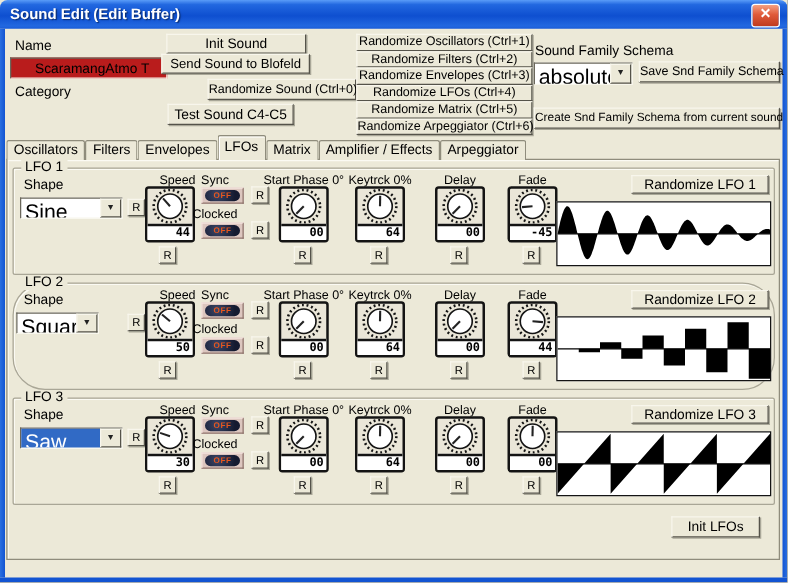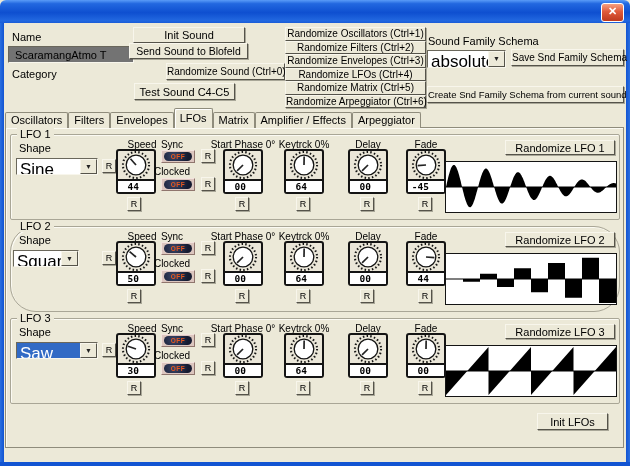--- a/index.html
+++ b/index.html
@@ -14,22 +14,22 @@
     background:linear-gradient(180deg,#f5a081 0%,#e05a3a 45%,#bf3a1e 100%);
     border:1px solid #fff;border-radius:3px;color:#fff;font-weight:bold;font-size:11px;line-height:15px;text-align:center;}
   .frame{position:absolute;}
   .frame.left{left:0;top:23px;width:4px;height:439px;background:linear-gradient(90deg,#2a6fe0,#1254d2);}
   .frame.right{right:0;top:23px;width:4px;height:439px;background:linear-gradient(270deg,#2a6fe0,#1254d2);}
   .frame.bottom{left:0;top:462px;width:630px;height:4px;background:#1254d2;}
   
   .lbl{position:absolute;white-space:nowrap;}
   .btn{position:absolute;background:#ece9d8;border:1px solid;border-color:#f8f6ec #55534a #55534a #f8f6ec;
     box-shadow:1px 1px 0 rgba(70,68,58,.4);font-size:11px;font-family:inherit;padding:0;color:#000;white-space:nowrap;}
-  input.sunken{position:absolute;background:#737373;border:1px solid;border-color:#6a675b #f8f6ec #f8f6ec #6a675b;
-    font-size:11px;font-family:inherit;padding:0 0 0 6px;box-sizing:border-box;}
+  input.sunken{position:absolute;background:#b91c1c;border:1px solid;border-color:#6a675b #f8f6ec #f8f6ec #6a675b;
+    font-size:11px;font-family:inherit;padding:0 0 0 19px;box-sizing:border-box;}
   .combo{position:absolute;display:flex;background:#fff;border:1px solid;border-color:#6a675b #f8f6ec #f8f6ec #6a675b;box-sizing:border-box;}
   .combo-text{flex:1;padding:1px 3px 0 3px;font-size:17px;white-space:nowrap;overflow:hidden;}
   .combo-text.focused{background:#316ac5;color:#fff;}
   .combo-btn{width:15px;background:#ece9d8;border:1px solid;border-color:#f8f6ec #55534a #55534a #f8f6ec;
     font-size:7px;text-align:center;line-height:14px;color:#222;flex:none;}
   .rbtn{position:absolute;width:14px;height:14px;background:#ece9d8;border:1px solid;border-color:#f8f6ec #55534a #55534a #f8f6ec;
     box-shadow:1px 1px 0 rgba(70,68,58,.4);font-size:9px;line-height:12px;text-align:center;padding:0;font-family:inherit;}
   
   .tabs{position:absolute;left:5px;top:110px;height:18px;display:flex;align-items:flex-end;z-index:3;}
   .tab{height:15px;line-height:14px;padding:0 5px;background:#ece9d8;border:1px solid #8f8c7c;border-bottom:none;
@@ -38,36 +38,37 @@
   .tab-panel{position:absolute;left:5px;top:127px;width:619px;height:321px;border:1px solid #8f8c7c;
     box-shadow:inset 1px 1px 0 #fbfaf3;background:#ece9d8;box-sizing:border-box;z-index:1;}
   
   .lfo-group{position:absolute;left:10px;width:608px;height:84px;border:1px solid #a9a696;border-radius:2px;
     box-shadow:inset 1px 1px 0 #fbfaf3;z-index:2;}
   .group-label{position:absolute;left:6px;top:-7px;background:#ece9d8;padding:0 3px;font-size:11px;}
   .klabel{position:absolute;width:80px;text-align:center;font-size:10px;white-space:nowrap;}
   .knob{position:absolute;width:40px;height:45px;border:2px solid #141414;border-radius:3px;background:#eae6d8;box-sizing:border-box;}
   .knob svg{display:block;}
   .knob-value{position:absolute;left:0;right:0;bottom:0;height:11px;background:#fff;border-top:2px solid #141414;
-    font-family:"DejaVu Sans Mono",monospace;font-size:9.5px;font-weight:bold;text-align:right;padding-right:15px;line-height:11px;}
+    font-family:"DejaVu Sans Mono",monospace;font-size:9.5px;font-weight:bold;text-align:right;padding-right:2px;line-height:11px;}
   .toggle{position:absolute;width:34px;height:13px;background:#dcc6bf;border:1px solid;border-color:#f3e4de #8f756d #8f756d #f3e4de;
     box-sizing:border-box;padding:1px 2px;}
   .toggle-oval{width:100%;height:100%;background:radial-gradient(circle at 35% 40%,#3a4668,#141a30 75%);
     border-radius:6px;color:#e8571e;font-size:6.5px;font-weight:bold;text-align:center;line-height:9px;letter-spacing:.5px;}
   .wavebox{position:absolute;width:172px;height:52px;background:#fff;border:1px solid #141414;box-sizing:border-box;}
   .wavebox svg{width:100%;height:100%;display:block;}
   .rnd-stack{position:absolute;left:285px;top:27px;width:141px;}
   .rnd-btn{display:block;position:static;width:141px;height:13.5px;font-size:10px;line-height:11px;box-sizing:border-box;}
 </style>
 </head>
 <body>
 
 <div class="window">
 
   <div class="titlebar">
+    <span class="title-text">Sound Edit (Edit Buffer)</span>
     <span class="close-btn">✕</span>
   </div>
   <div class="frame left"></div>
   <div class="frame right"></div>
   <div class="frame bottom"></div>
 
   <span class="lbl" style="left:12px;top:31px;">Name</span>
   <input class="sunken" style="left: 8px; top: 46px; width: 126px; height: 17px;" value="ScaramangAtmo T">
   <span class="lbl" style="left:12px;top:68px;">Category</span>
 

